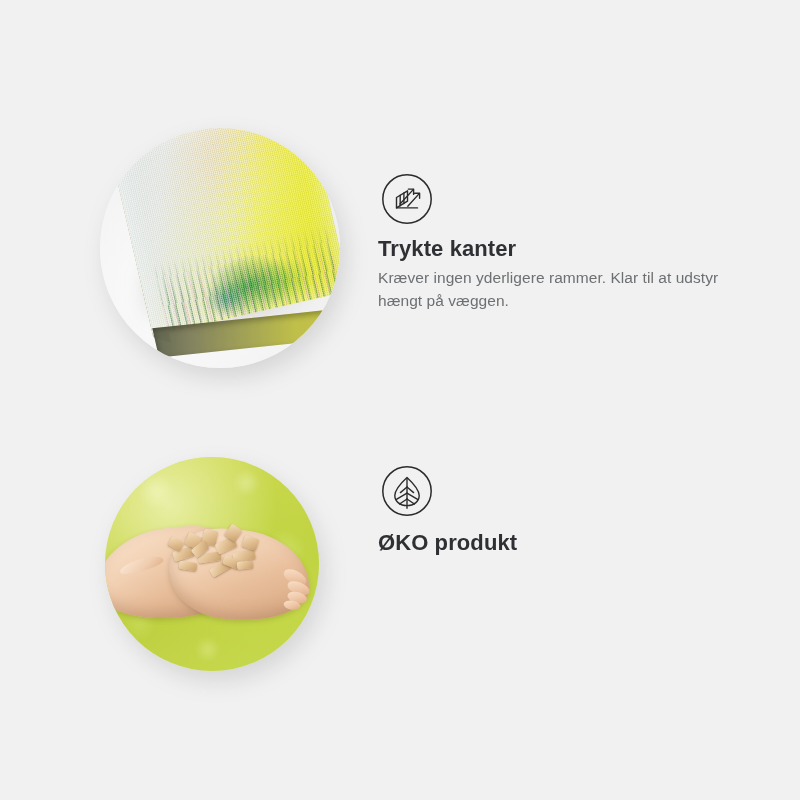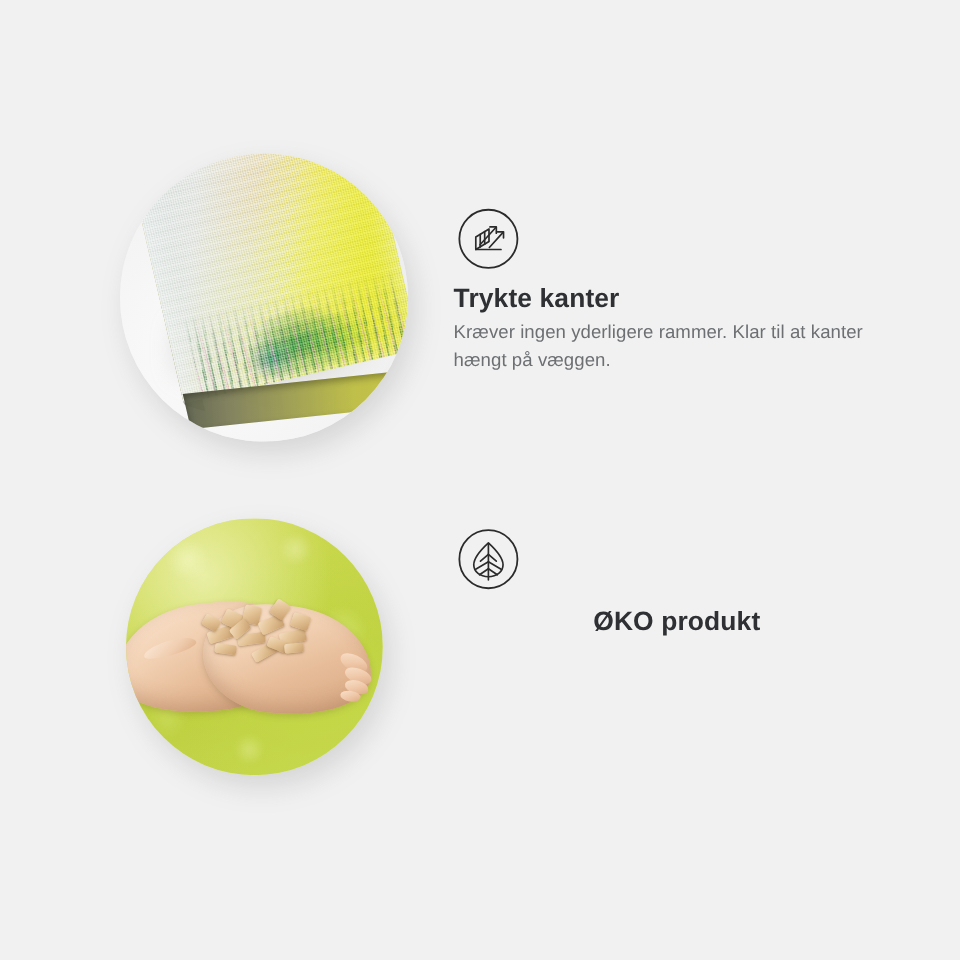--- a/index.html
+++ b/index.html
@@ -24,21 +24,21 @@
     background: #f1f1f1;
   }
 
   
   .feature {
     position: absolute;
     left: 0;
     width: 800px;
   }
   .feature-1 { top: 118px; height: 270px; padding-left: 24px; }
-  .feature-2 { top: 420px; height: 250px; text-align: center; }
+  .feature-2 { top: 445px; height: 250px; }
 
   
   .photo-wrap {
     position: absolute;
     border-radius: 50%;
     overflow: visible;
   }
   .photo {
     position: absolute;
     inset: 0;
@@ -318,21 +318,21 @@
           <path d="M27.3 16.1 L32.6 16.1 L32.6 21.4"></path>
 
           <path d="M26.8 33.2 L38.2 20.6"></path>
           <path d="M33.6 20.2 L38.6 20.2 L38.6 25.2"></path>
         </g>
       </svg>
     </div>
 
     <div class="text-col" style="top:118px;">
       <h2 class="feature-title">Trykte kanter</h2>
-      <p class="feature-desc">Kræver ingen yderligere rammer.  Klar til at kanter hængt på væggen.</p>
+      <p class="feature-desc">Kræver ingen yderligere rammer.  Klar til at udstyr hængt på væggen.</p>
     </div>
   </section>
 
   <section class="feature feature-2">
 
     <div class="photo-wrap photo-2-wrap">
       <div class="photo">
         <div class="eco-scene">
           <div class="eco-bokeh"></div>
 

